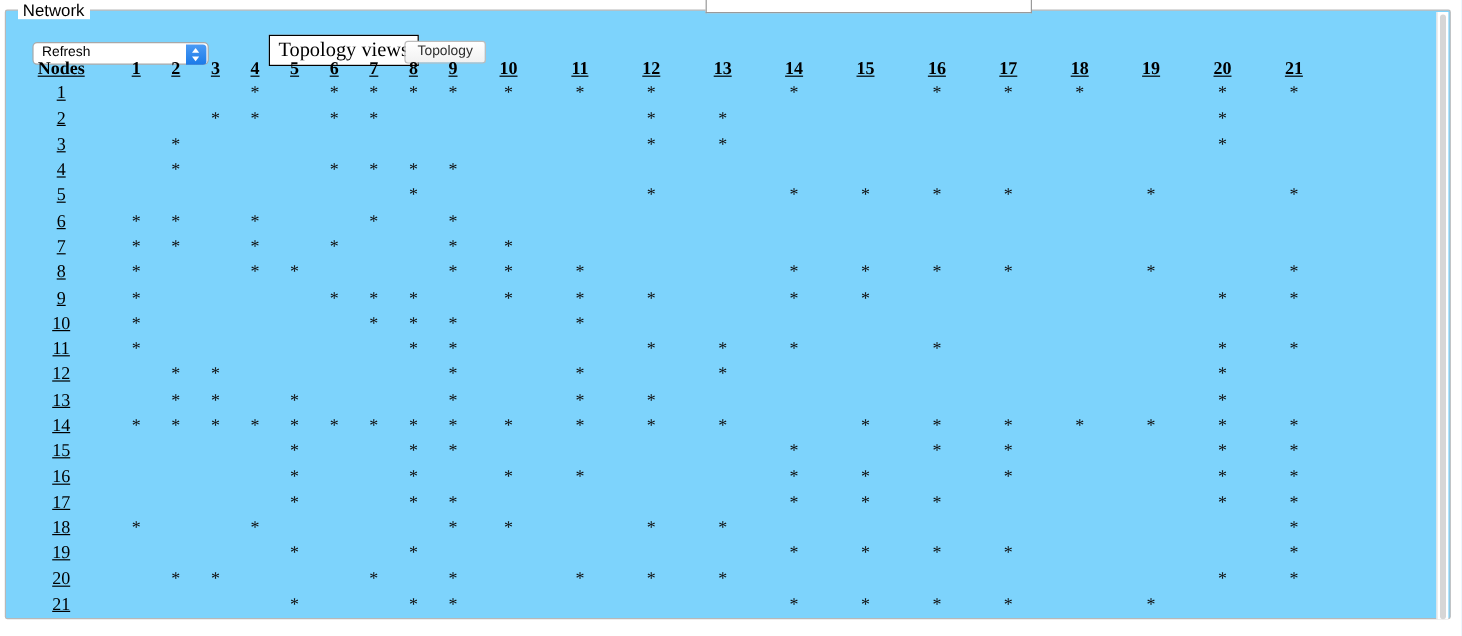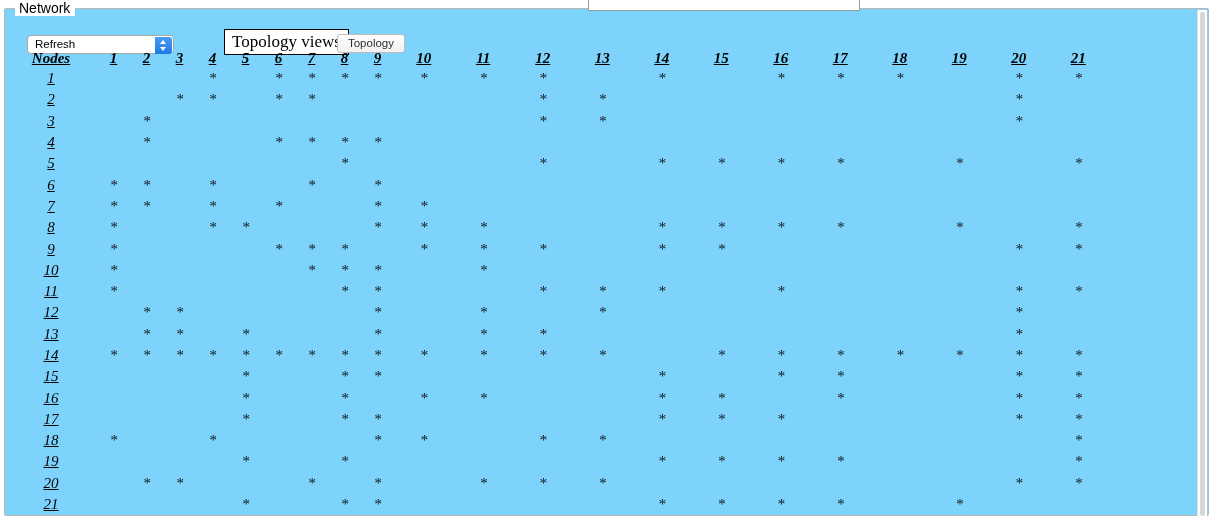--- a/index.html
+++ b/index.html
@@ -141,21 +141,20 @@
   #matrix {
     position: absolute;
     left: 0px;
     top: 40px;
     width: 1203px;
     height: 466px;
   }
   #matrix table {
     border-collapse: collapse;
     table-layout: fixed;
-    font-style: italic;
   }
   #matrix td, #matrix th {
     padding: 0;
     margin: 0;
     border: none;
     font-family: "Liberation Serif", serif;
     text-align: center;
     vertical-align: middle;
   }
   .hdr-nodes {

